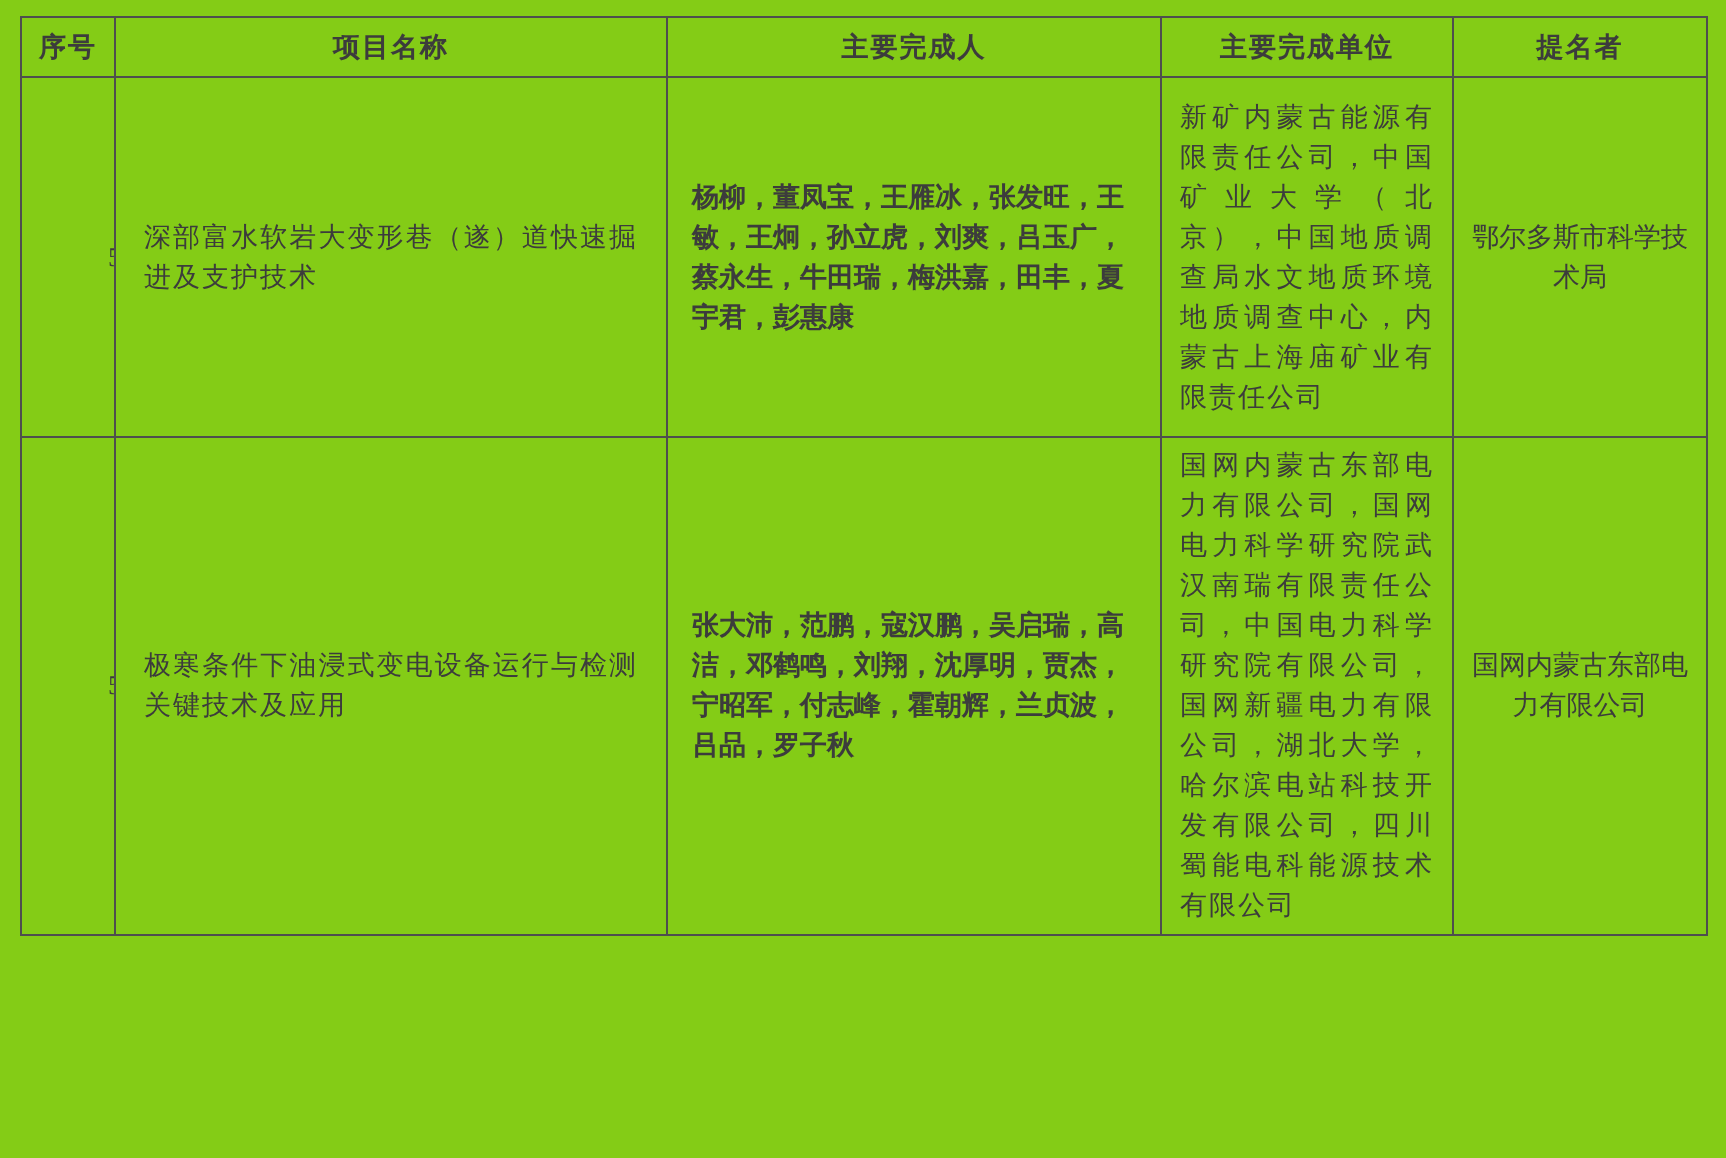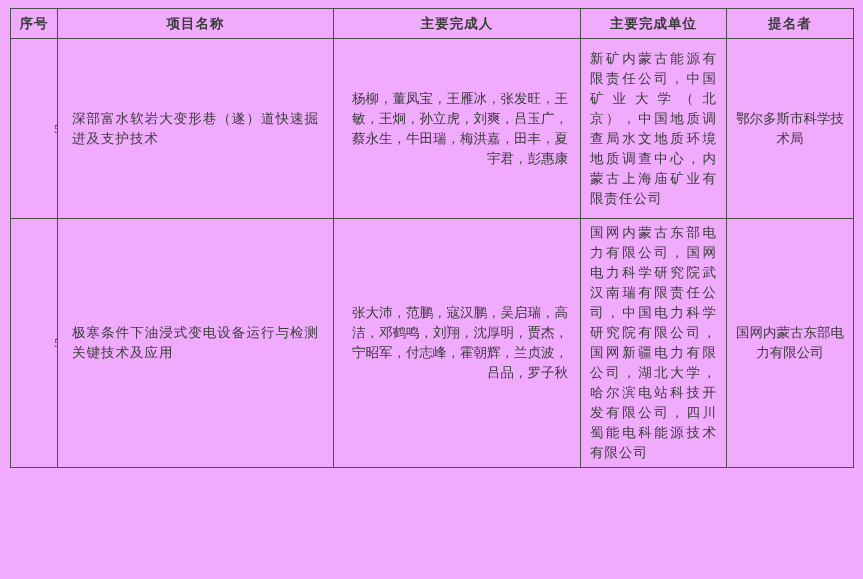--- a/index.html
+++ b/index.html
@@ -1,19 +1,19 @@
 <!DOCTYPE html>
 <html><head>
 <meta charset="utf-8">
 <style>
   html,body{margin:0;padding:0;background:#ffffff;}
   .page{
     position:relative;
     width:863px;height:579px;
-    background:#f0abfc;
+    background:#84cc16;
     overflow:hidden;
     font-family:"Liberation Serif","DejaVu Serif",serif;
   }
   table.awards{
     position:absolute;left:10px;top:8px;
     width:843px;
     border-collapse:collapse;
     table-layout:fixed;
     color:#3c3c3c;
     font-size:13.5px;
@@ -36,21 +36,21 @@
   .awards tbody tr:nth-child(1){height:180px;}
   .awards tbody tr:nth-child(2){height:78px;}
   .awards tbody tr:nth-child(3){height:264px;}
   td.col-index{text-align:center;padding-left:43px;}
   td.col-project{
     text-align:justify;
     text-justify:inter-ideograph;
     padding:4px 14px;
     letter-spacing:1px;
   }
-  td.col-completers{text-align:right;padding:0 12px;}
+  td.col-completers{text-align:left;padding:0 12px;font-weight:bold;}
   td.col-units{
     text-align:justify;
     text-justify:inter-ideograph;
     padding:4px 9px;
     letter-spacing:1px;
   }
   td.col-nominator{text-align:center;padding:4px 8px;}
 </style>
 </head>
 <body>

